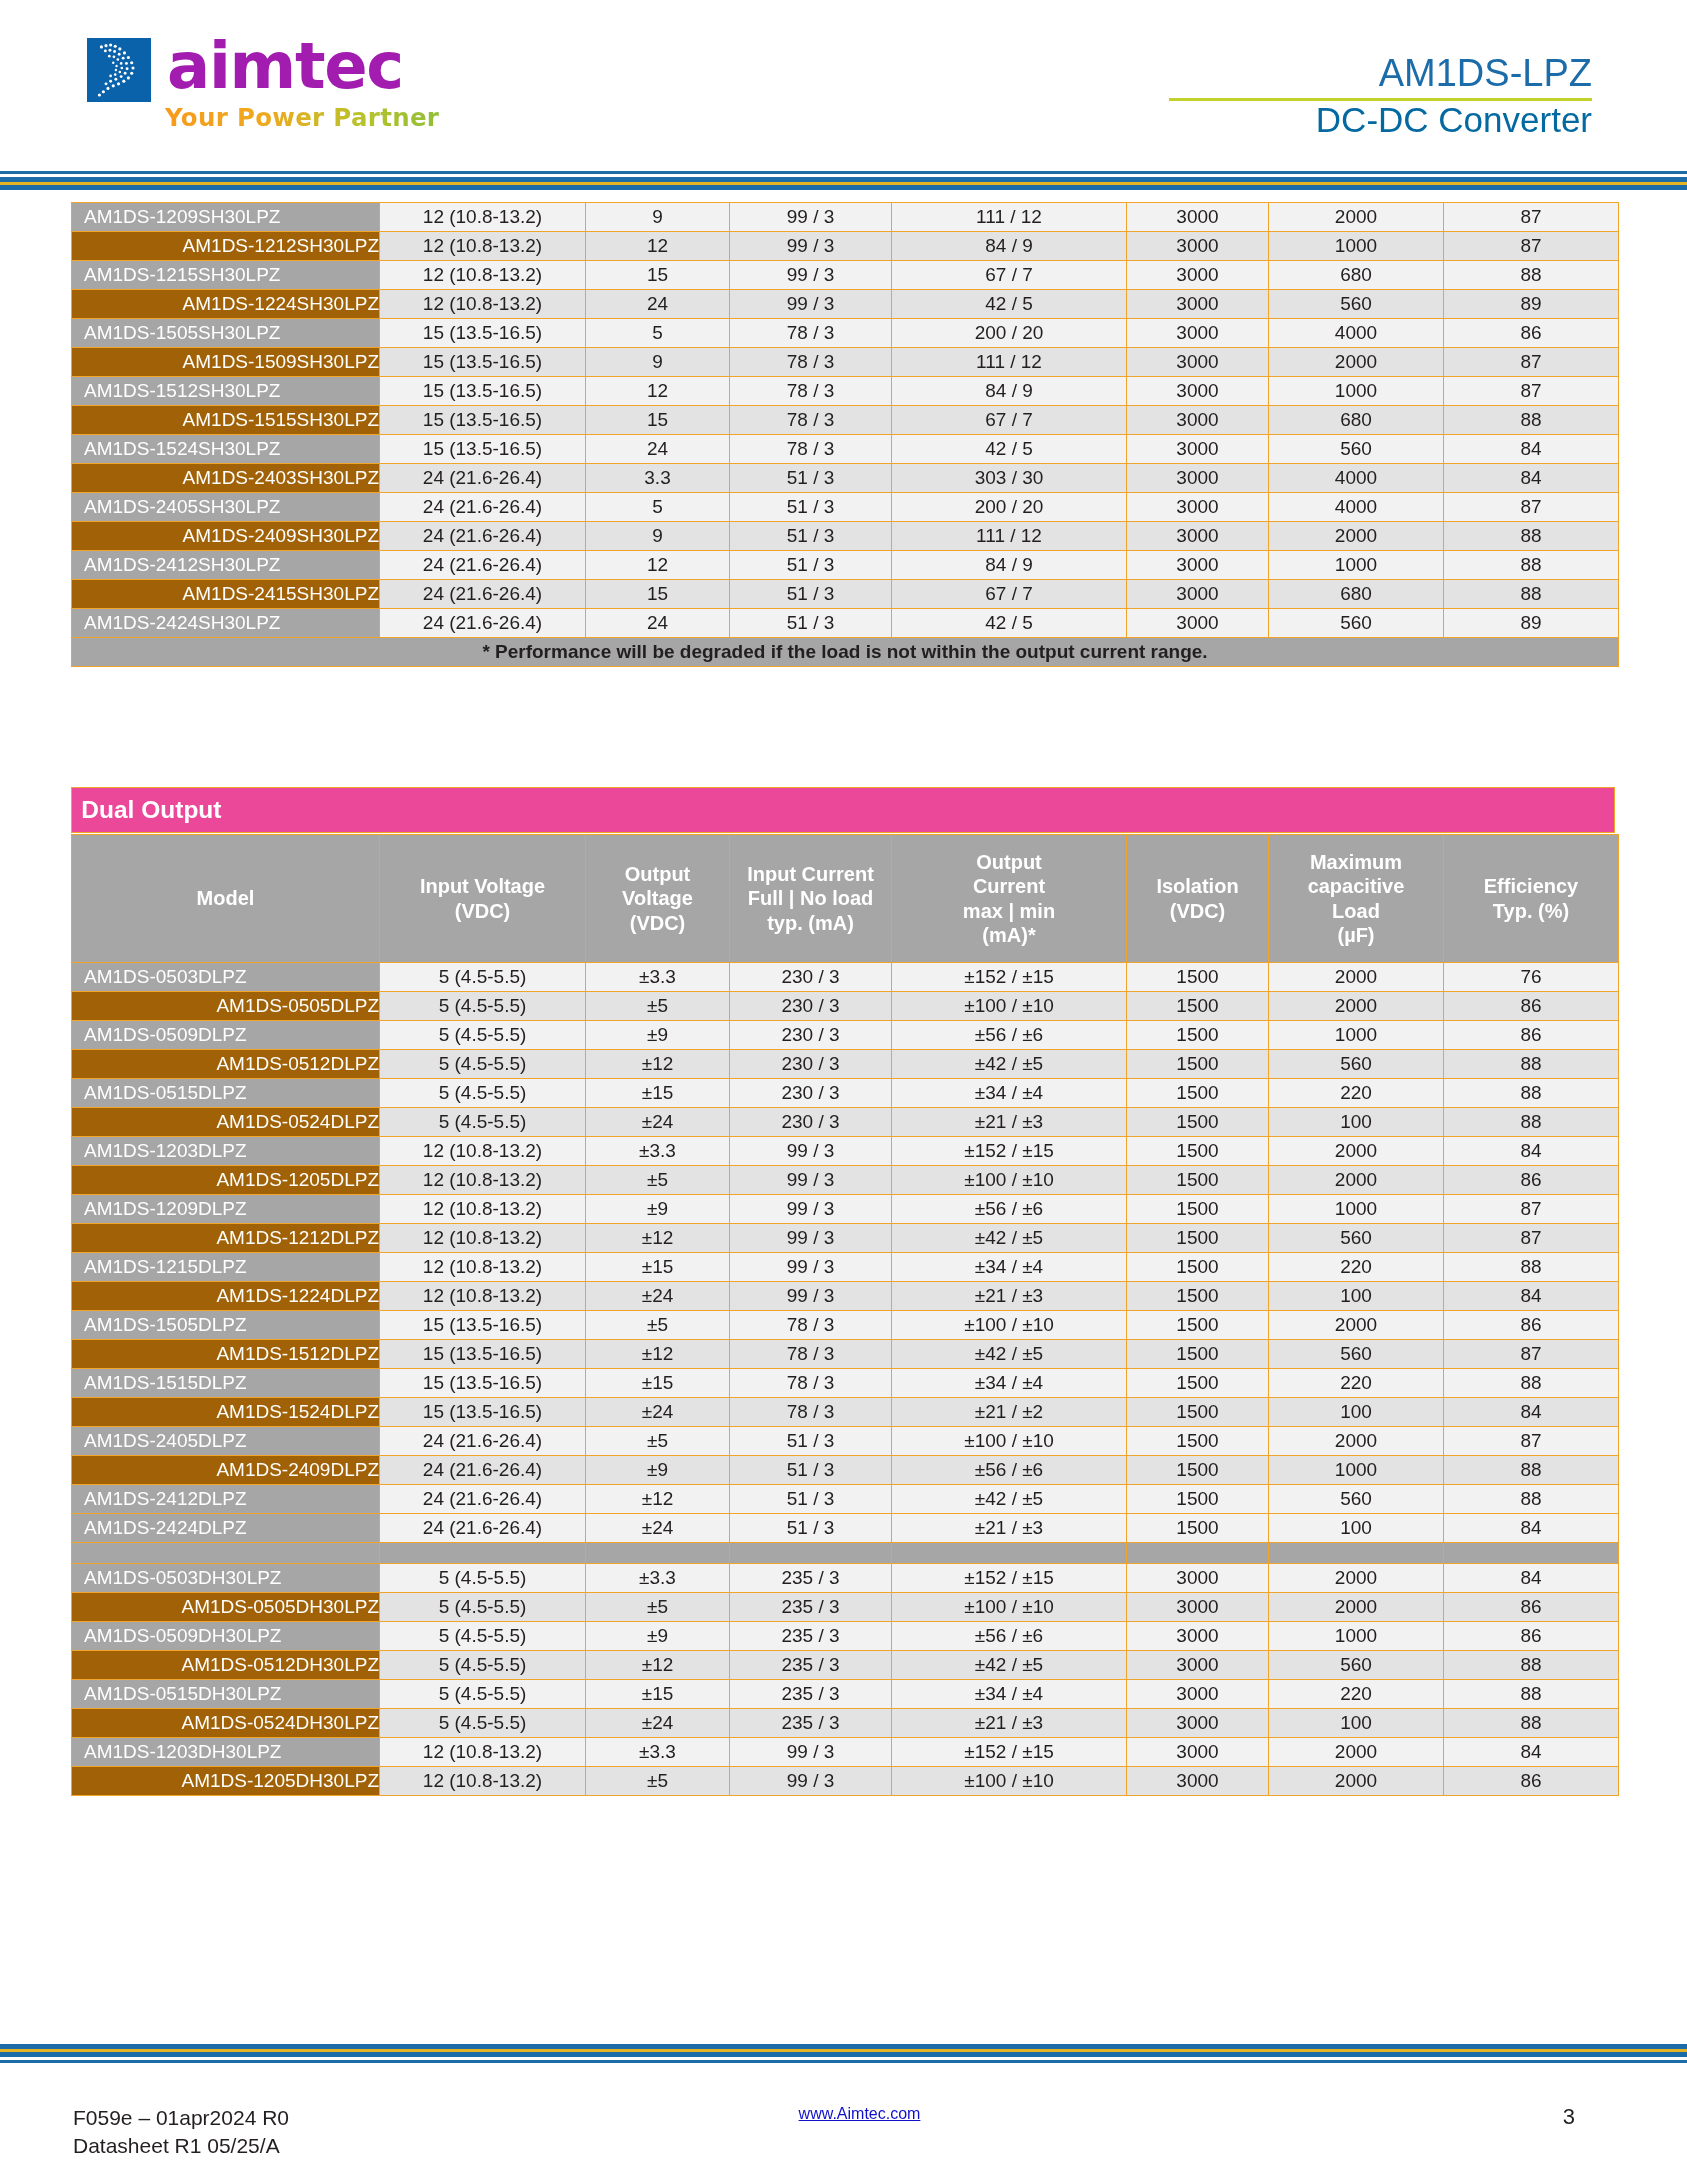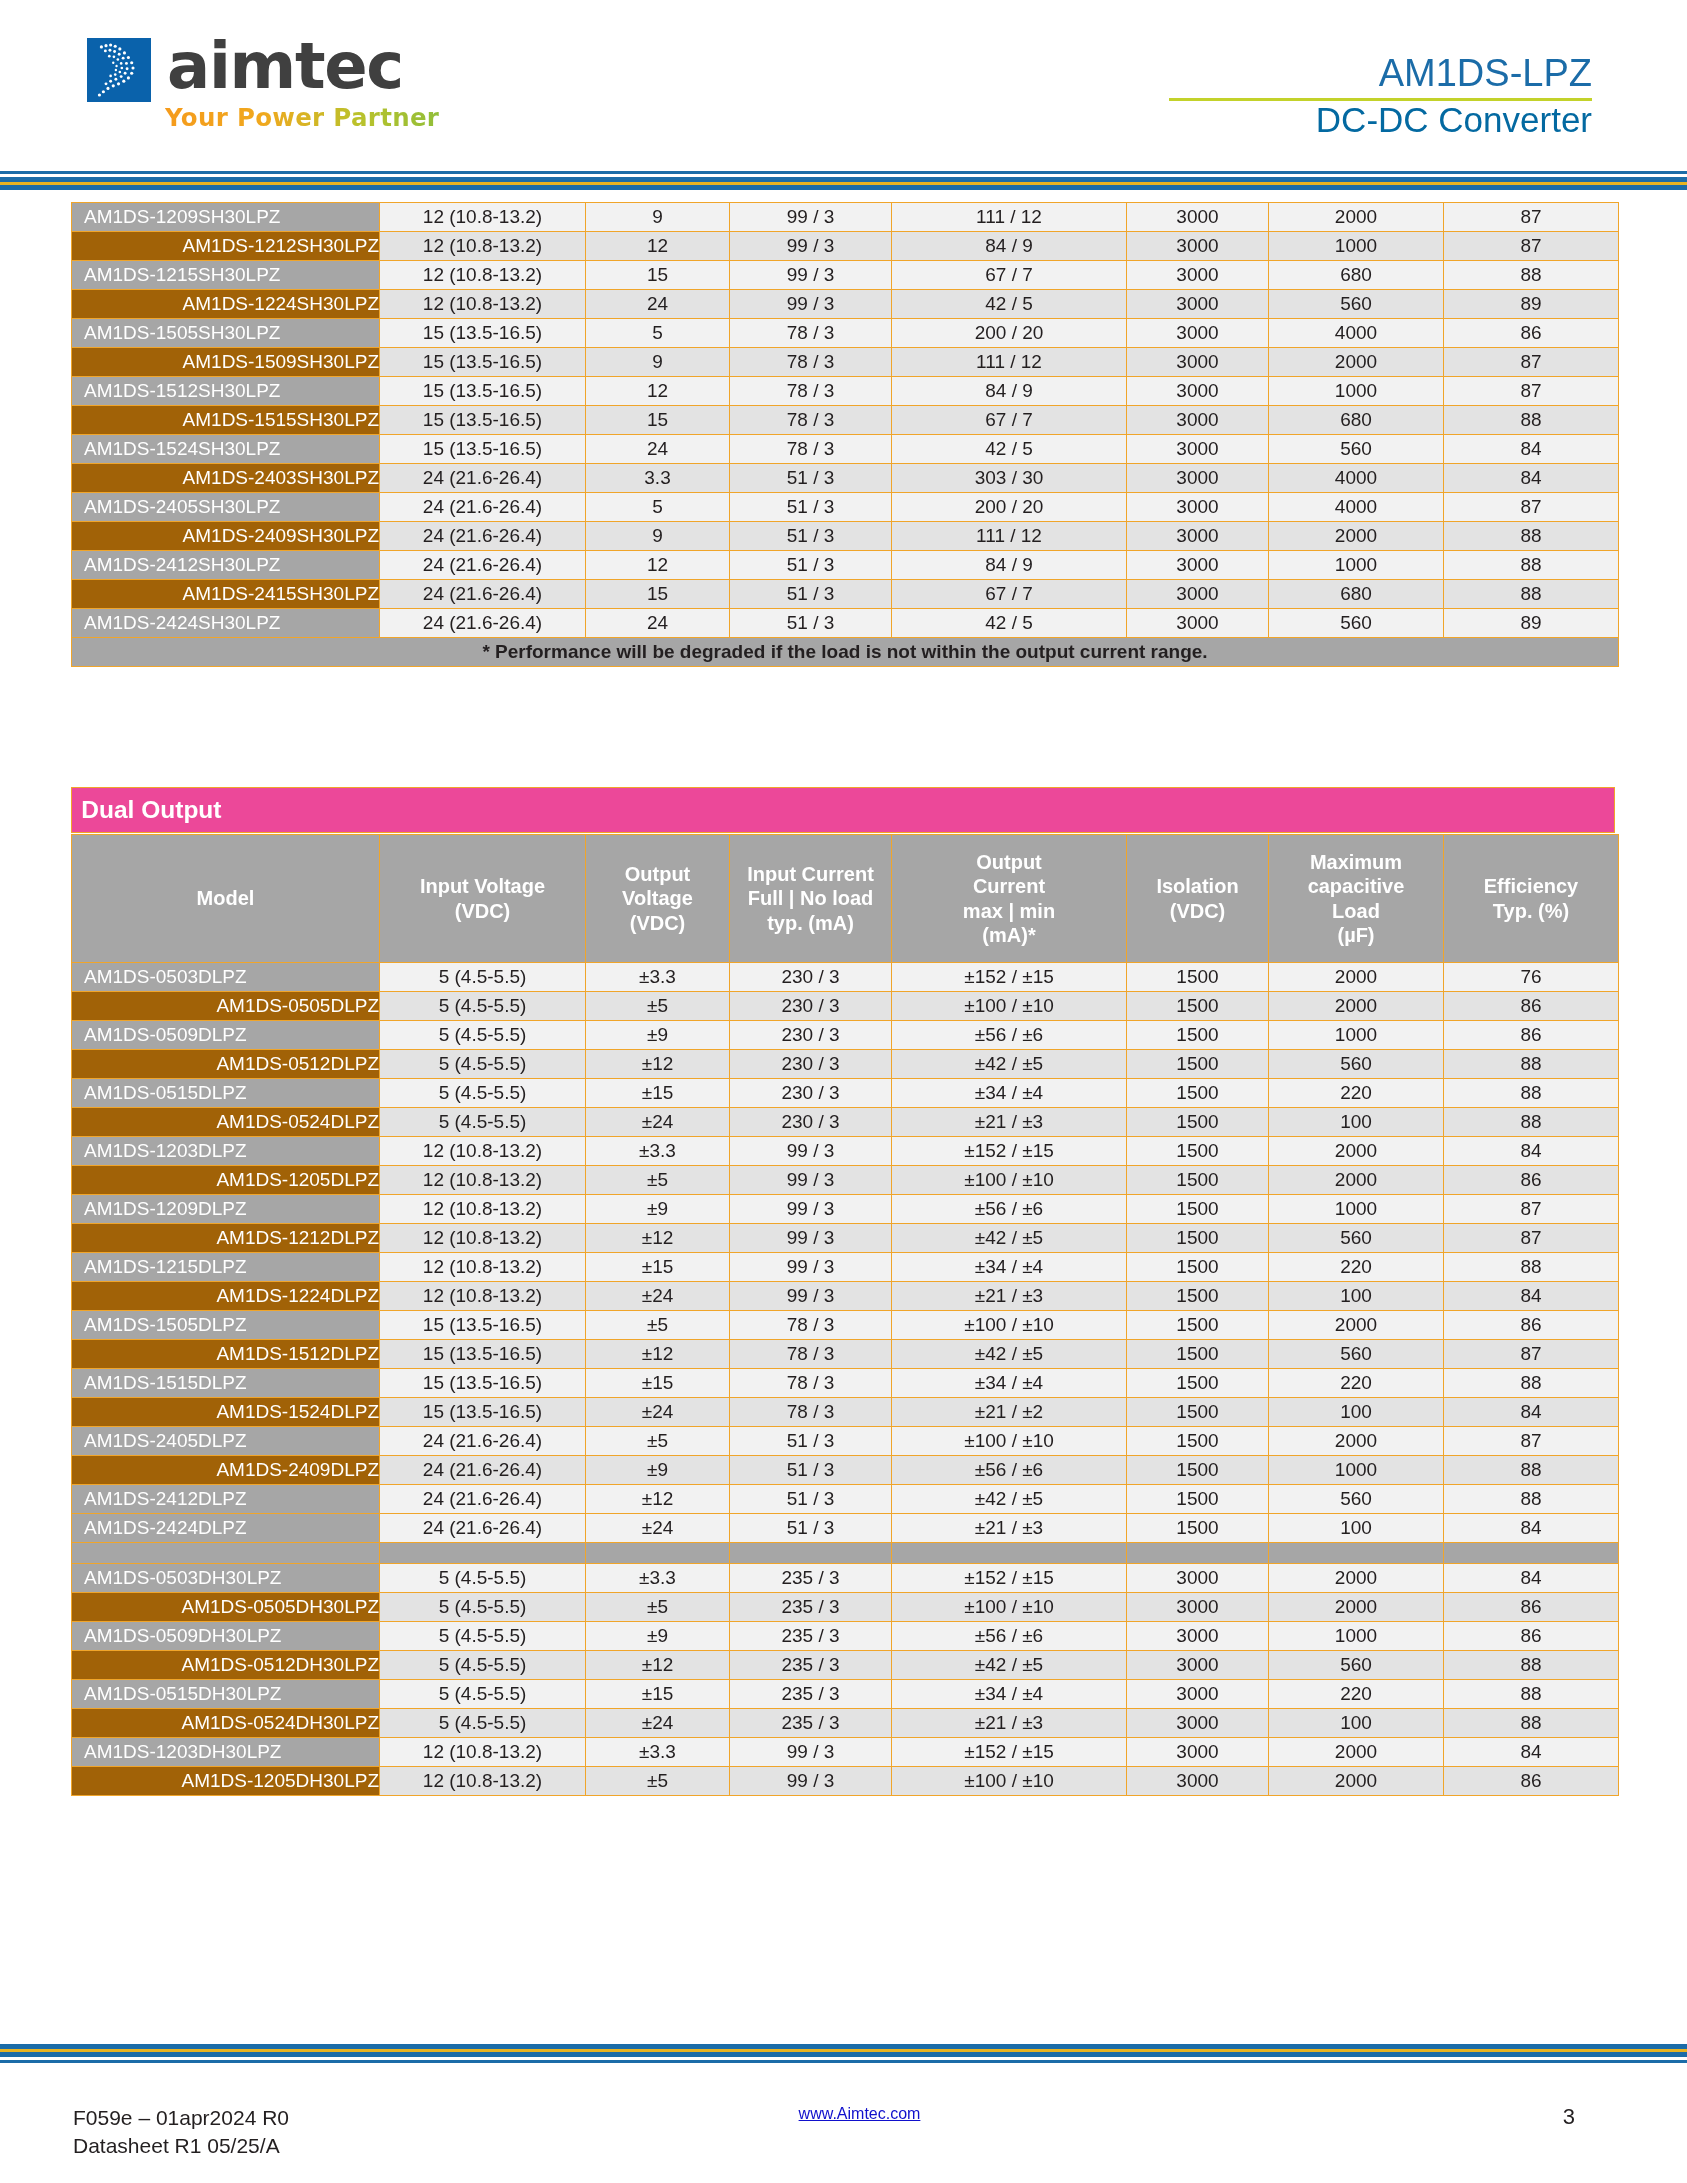--- a/index.html
+++ b/index.html
@@ -23,21 +23,21 @@
   #logo-mark .swoosh {
     position:absolute; left:9.3px; top:5.3px; width:49px; height:54px;
   }
   #logo-word {
     margin-left:16px;
     font-family:"DejaVu Sans", sans-serif;
     font-weight:bold;
     font-size:64px;
     line-height:64px;
     letter-spacing:-1.3px;
-    color:#404040;
+    color:#a21caf;
   }
   #logo-tag {
     margin-top:1.3px;
     margin-left:78px;
     font-family:"DejaVu Sans", sans-serif;
     font-weight:bold;
     font-size:24.5px;
     letter-spacing:0.3px;
     background:linear-gradient(90deg,#f59b1c 0%,#f0a81e 35%,#b9c22c 70%,#8fbe3a 100%);
     -webkit-background-clip:text;

